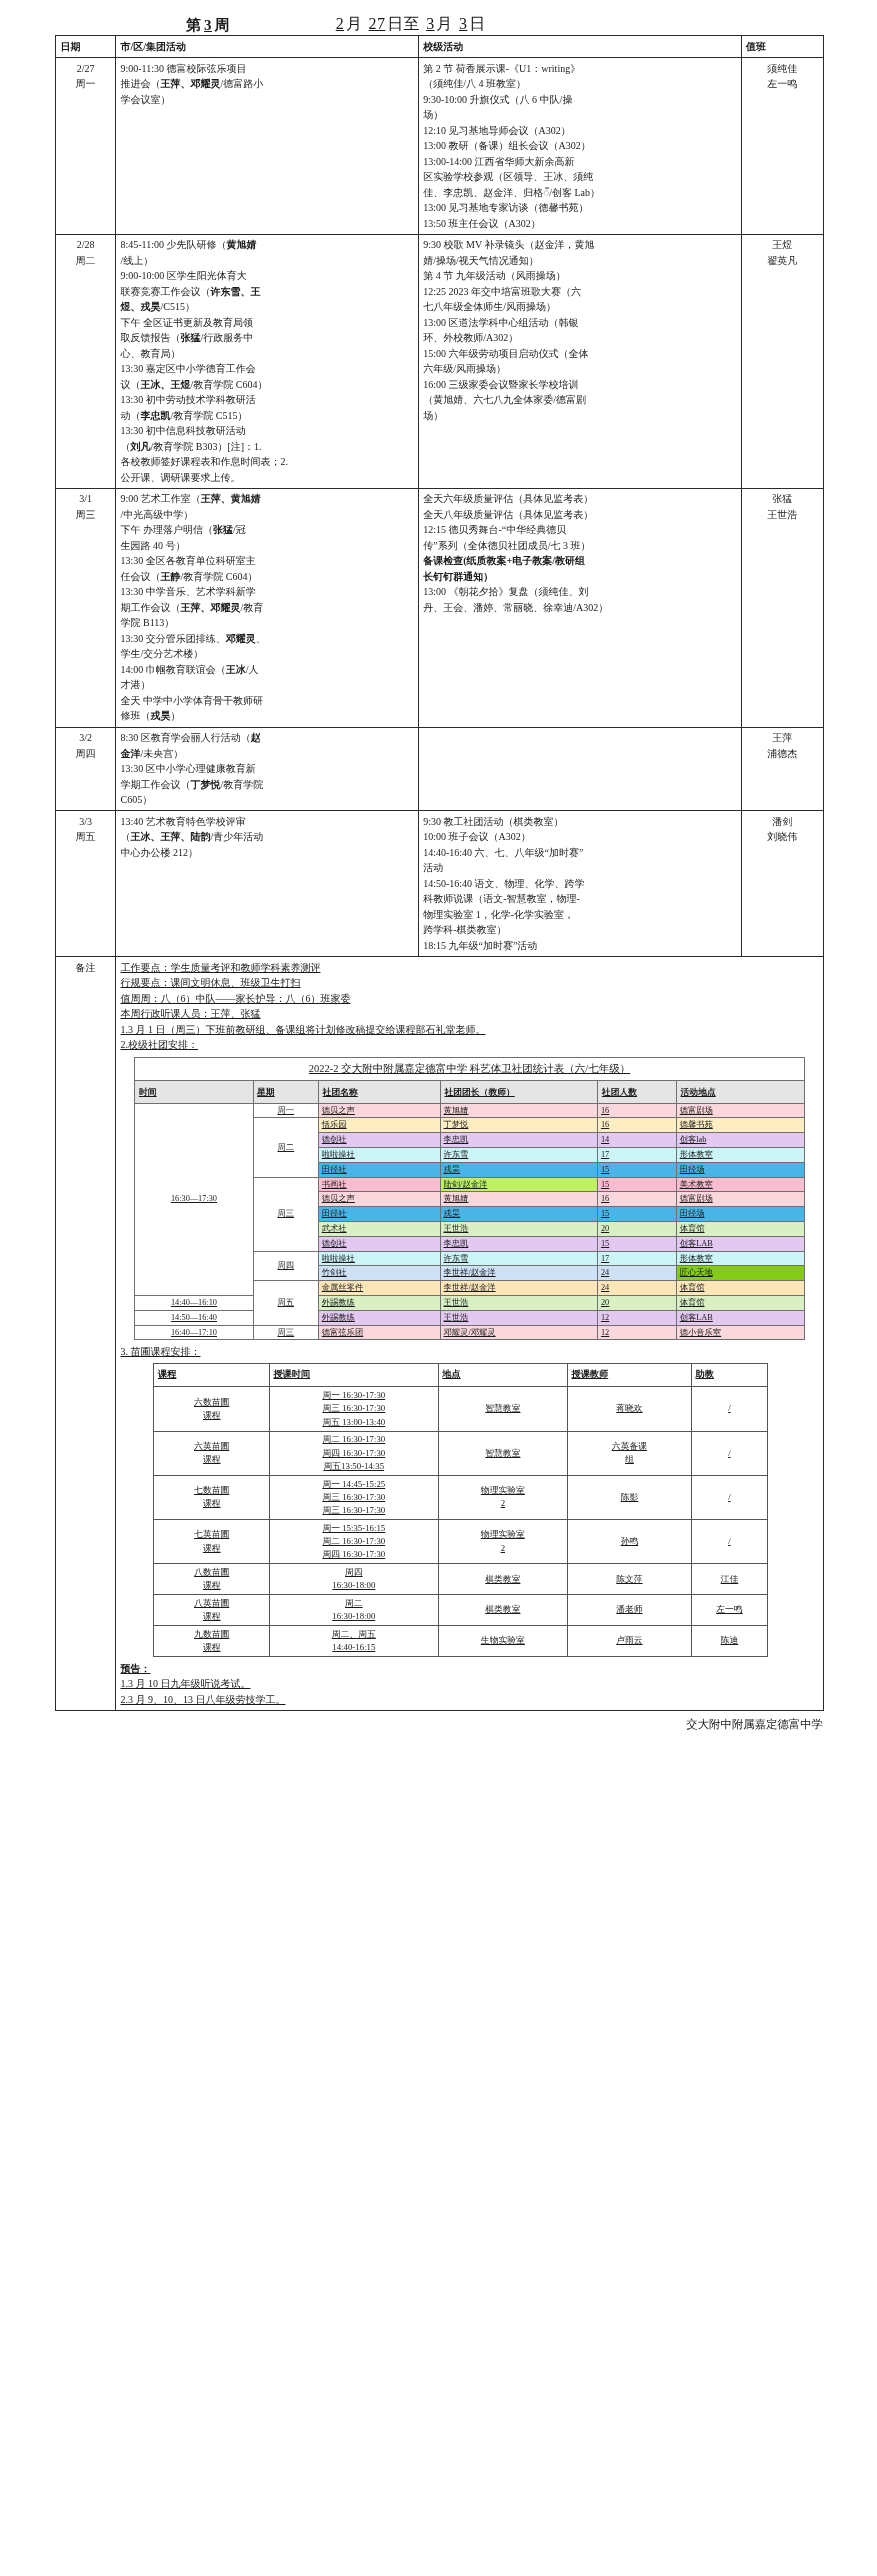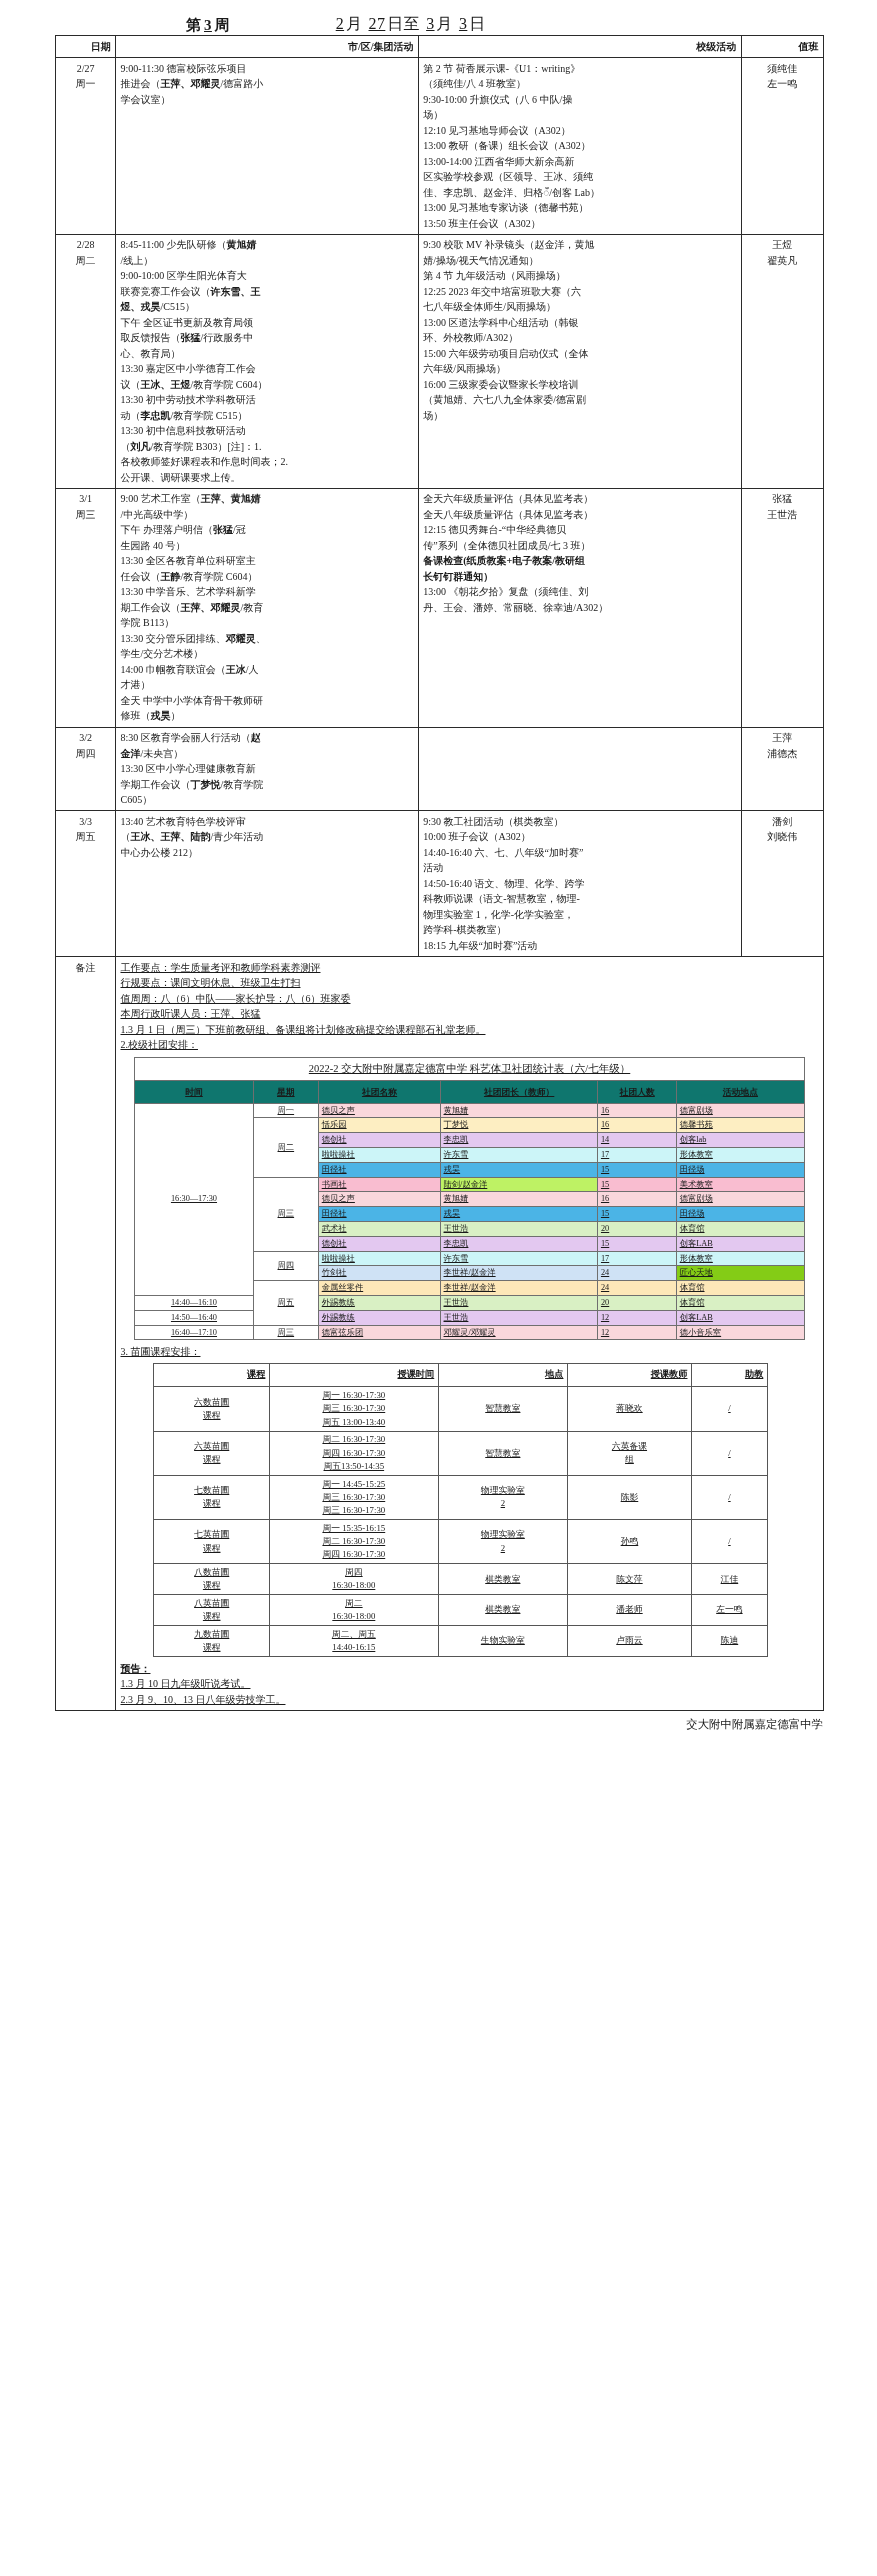--- a/index.html
+++ b/index.html
@@ -29,21 +29,21 @@
   }
   table.main > thead > tr > th,
   table.main > tbody > tr > td{
     border:0.9px solid #2a2a2a;
     vertical-align:top;
     padding:2.6px 4.4px;
     font-size:10px;
     line-height:1.55;
   }
   table.main thead th{
-    text-align:right;font-weight:bold;font-size:12px;
+    text-align:left;font-weight:bold;font-size:12px;
     padding:4.4px 3.5px;vertical-align:middle;
   }
   col.c-date{width:54px;}
   col.c-city{width:272px;}
   col.c-school{width:290px;}
   col.c-duty{width:74px;}
 
   td.date-cell{
     text-align:center;vertical-align:middle;font-size:10.5px;line-height:1.6;
   }
@@ -64,21 +64,21 @@
     table-layout:fixed;font-size:8.3px;border-radius:28px;
   }
   table.club td,table.club th{
     border:0.9px solid #6f6f6f;padding:0.9px 2.6px;line-height:1.45;
     font-size:8.3px;height:11.4px;
   }
   table.club .club-title{
     border:0.9px solid #6f6f6f;text-align:center;font-size:10.5px;
     font-weight:normal;padding:3.5px 1.8px;background:#fff;
   }
-  table.club thead th{text-align:center;font-weight:bold;font-size:8.8px;background:#0f766e;}
+  table.club thead th{text-align:left;font-weight:bold;font-size:8.8px;background:#e5e5e5;}
   table.club td.tm,table.club td.wk{text-align:center;vertical-align:middle;background:#fff;}
   col.k-time{width:63px;}
   col.k-week{width:35px;}
   col.k-name{width:65px;}
   col.k-lead{width:84px;}
   col.k-num{width:42px;}
   col.k-place{width:68px;}
 
   
   table.course{

